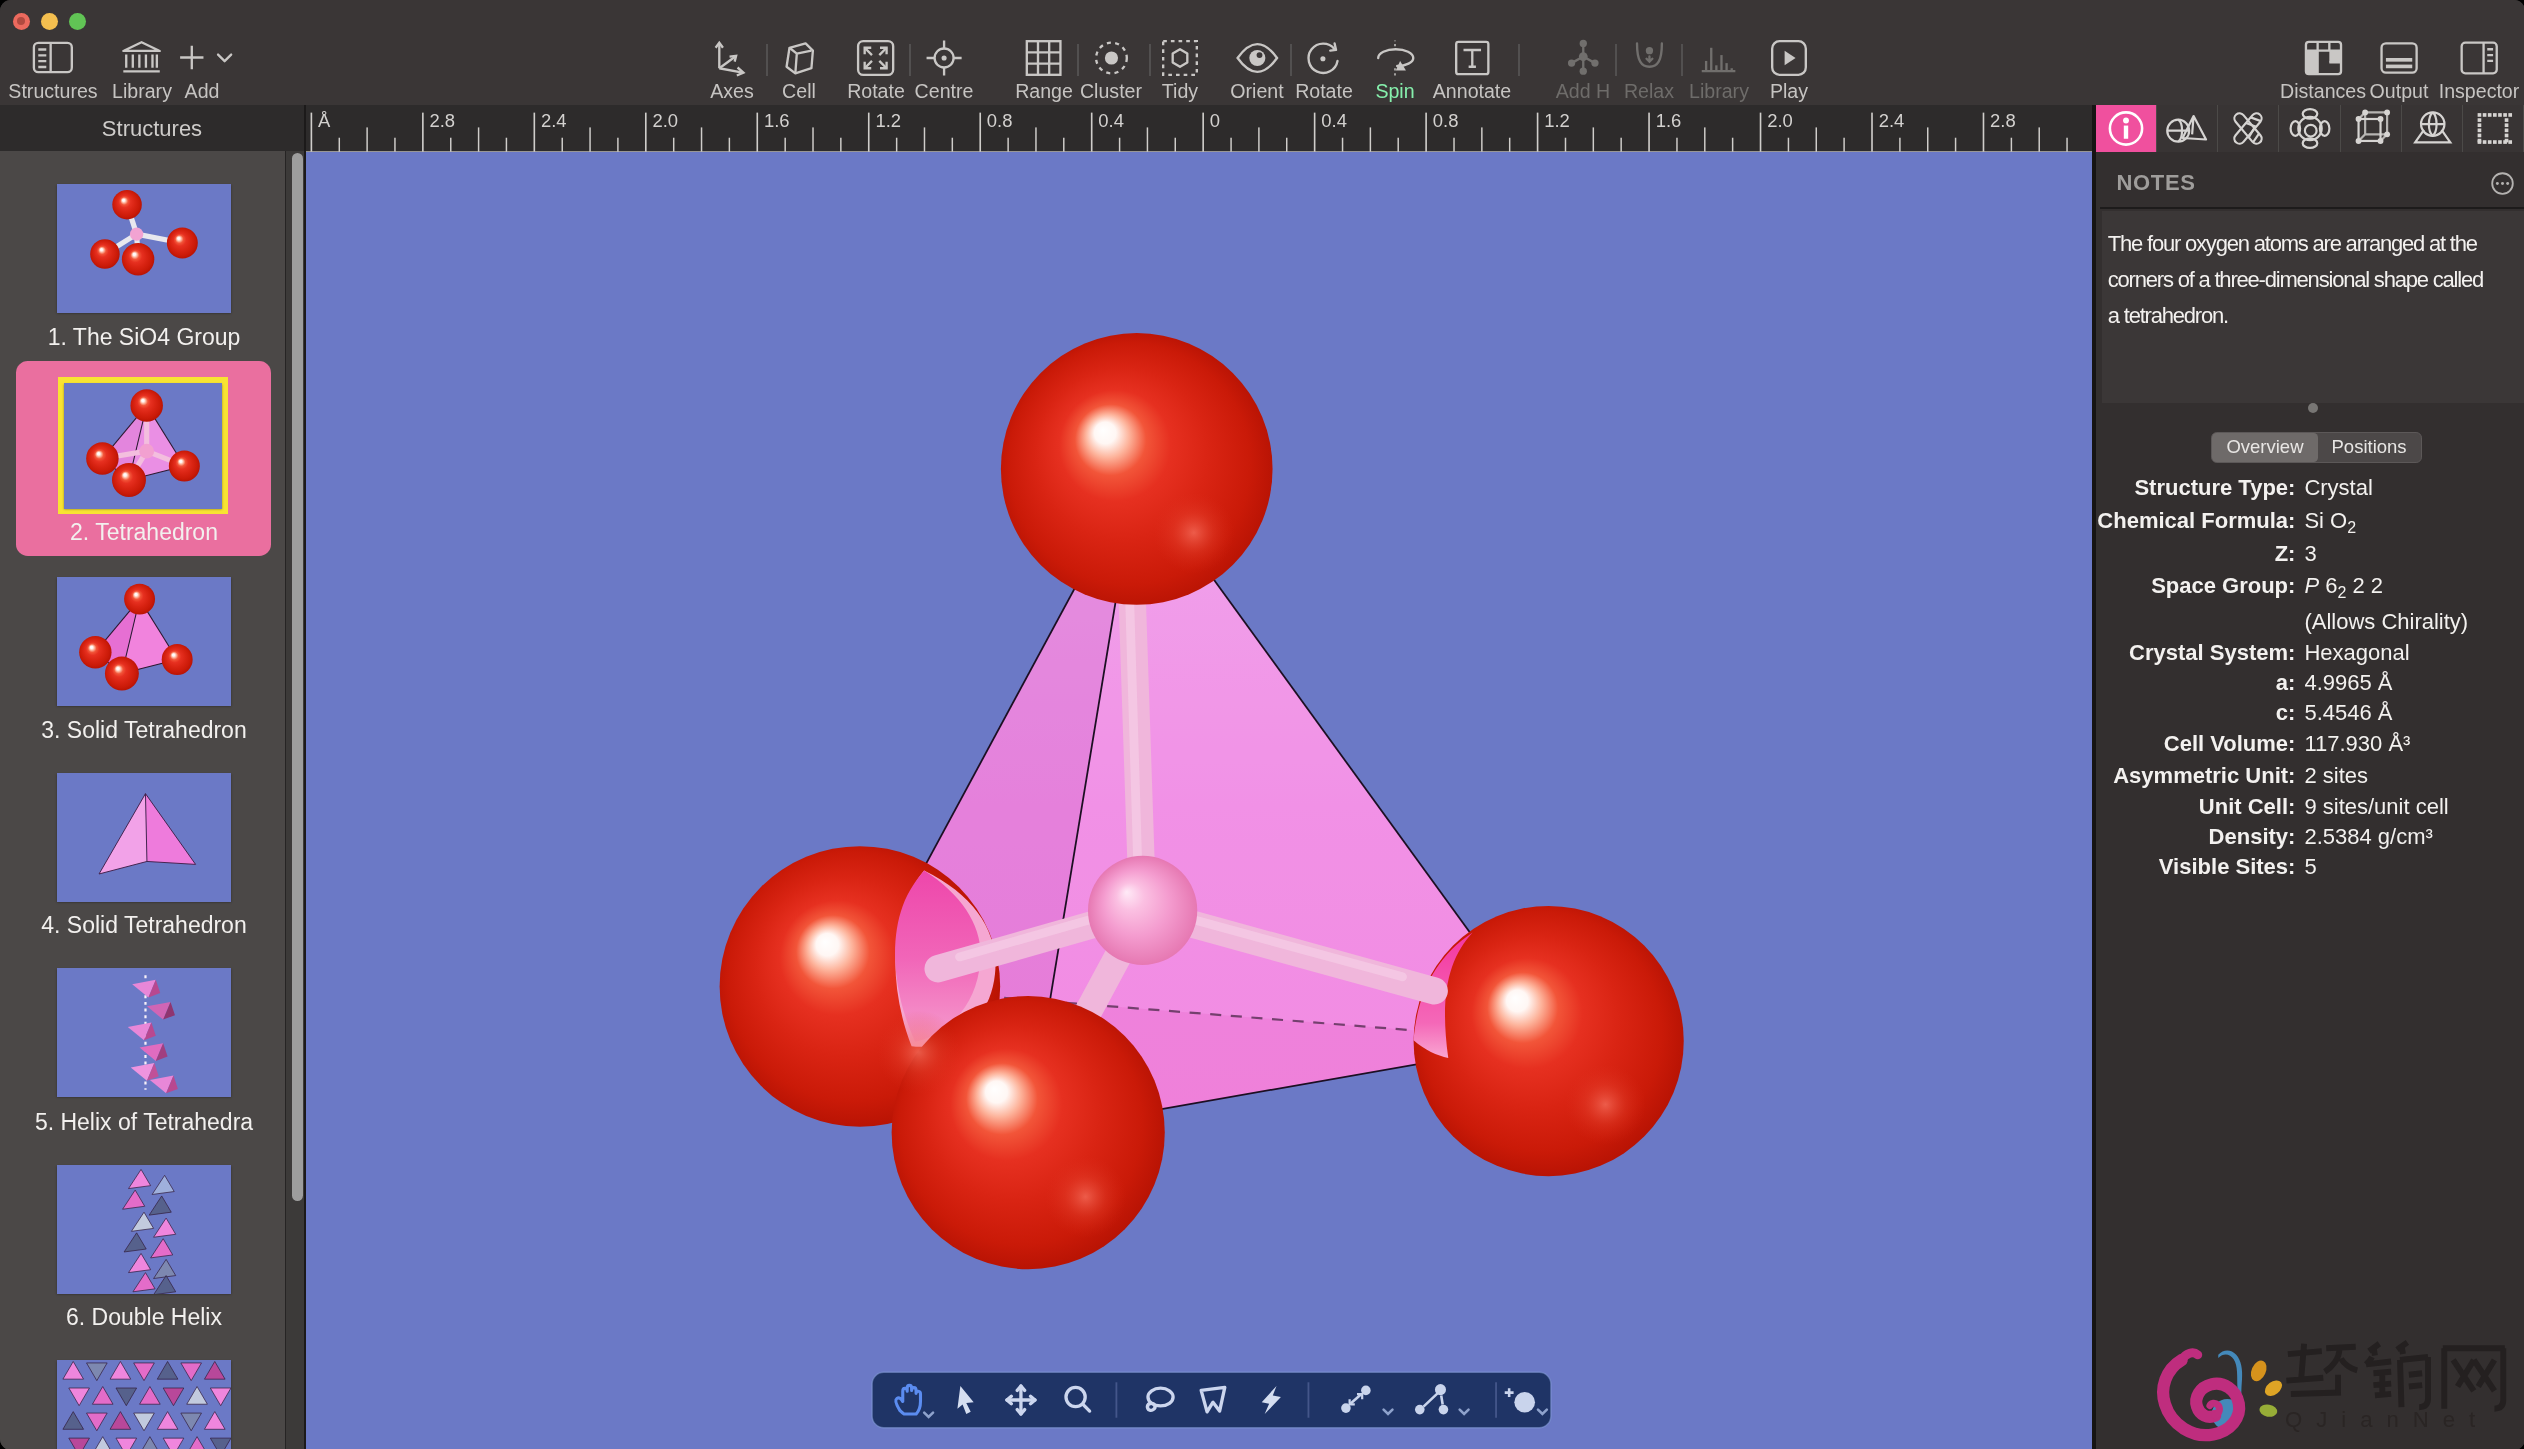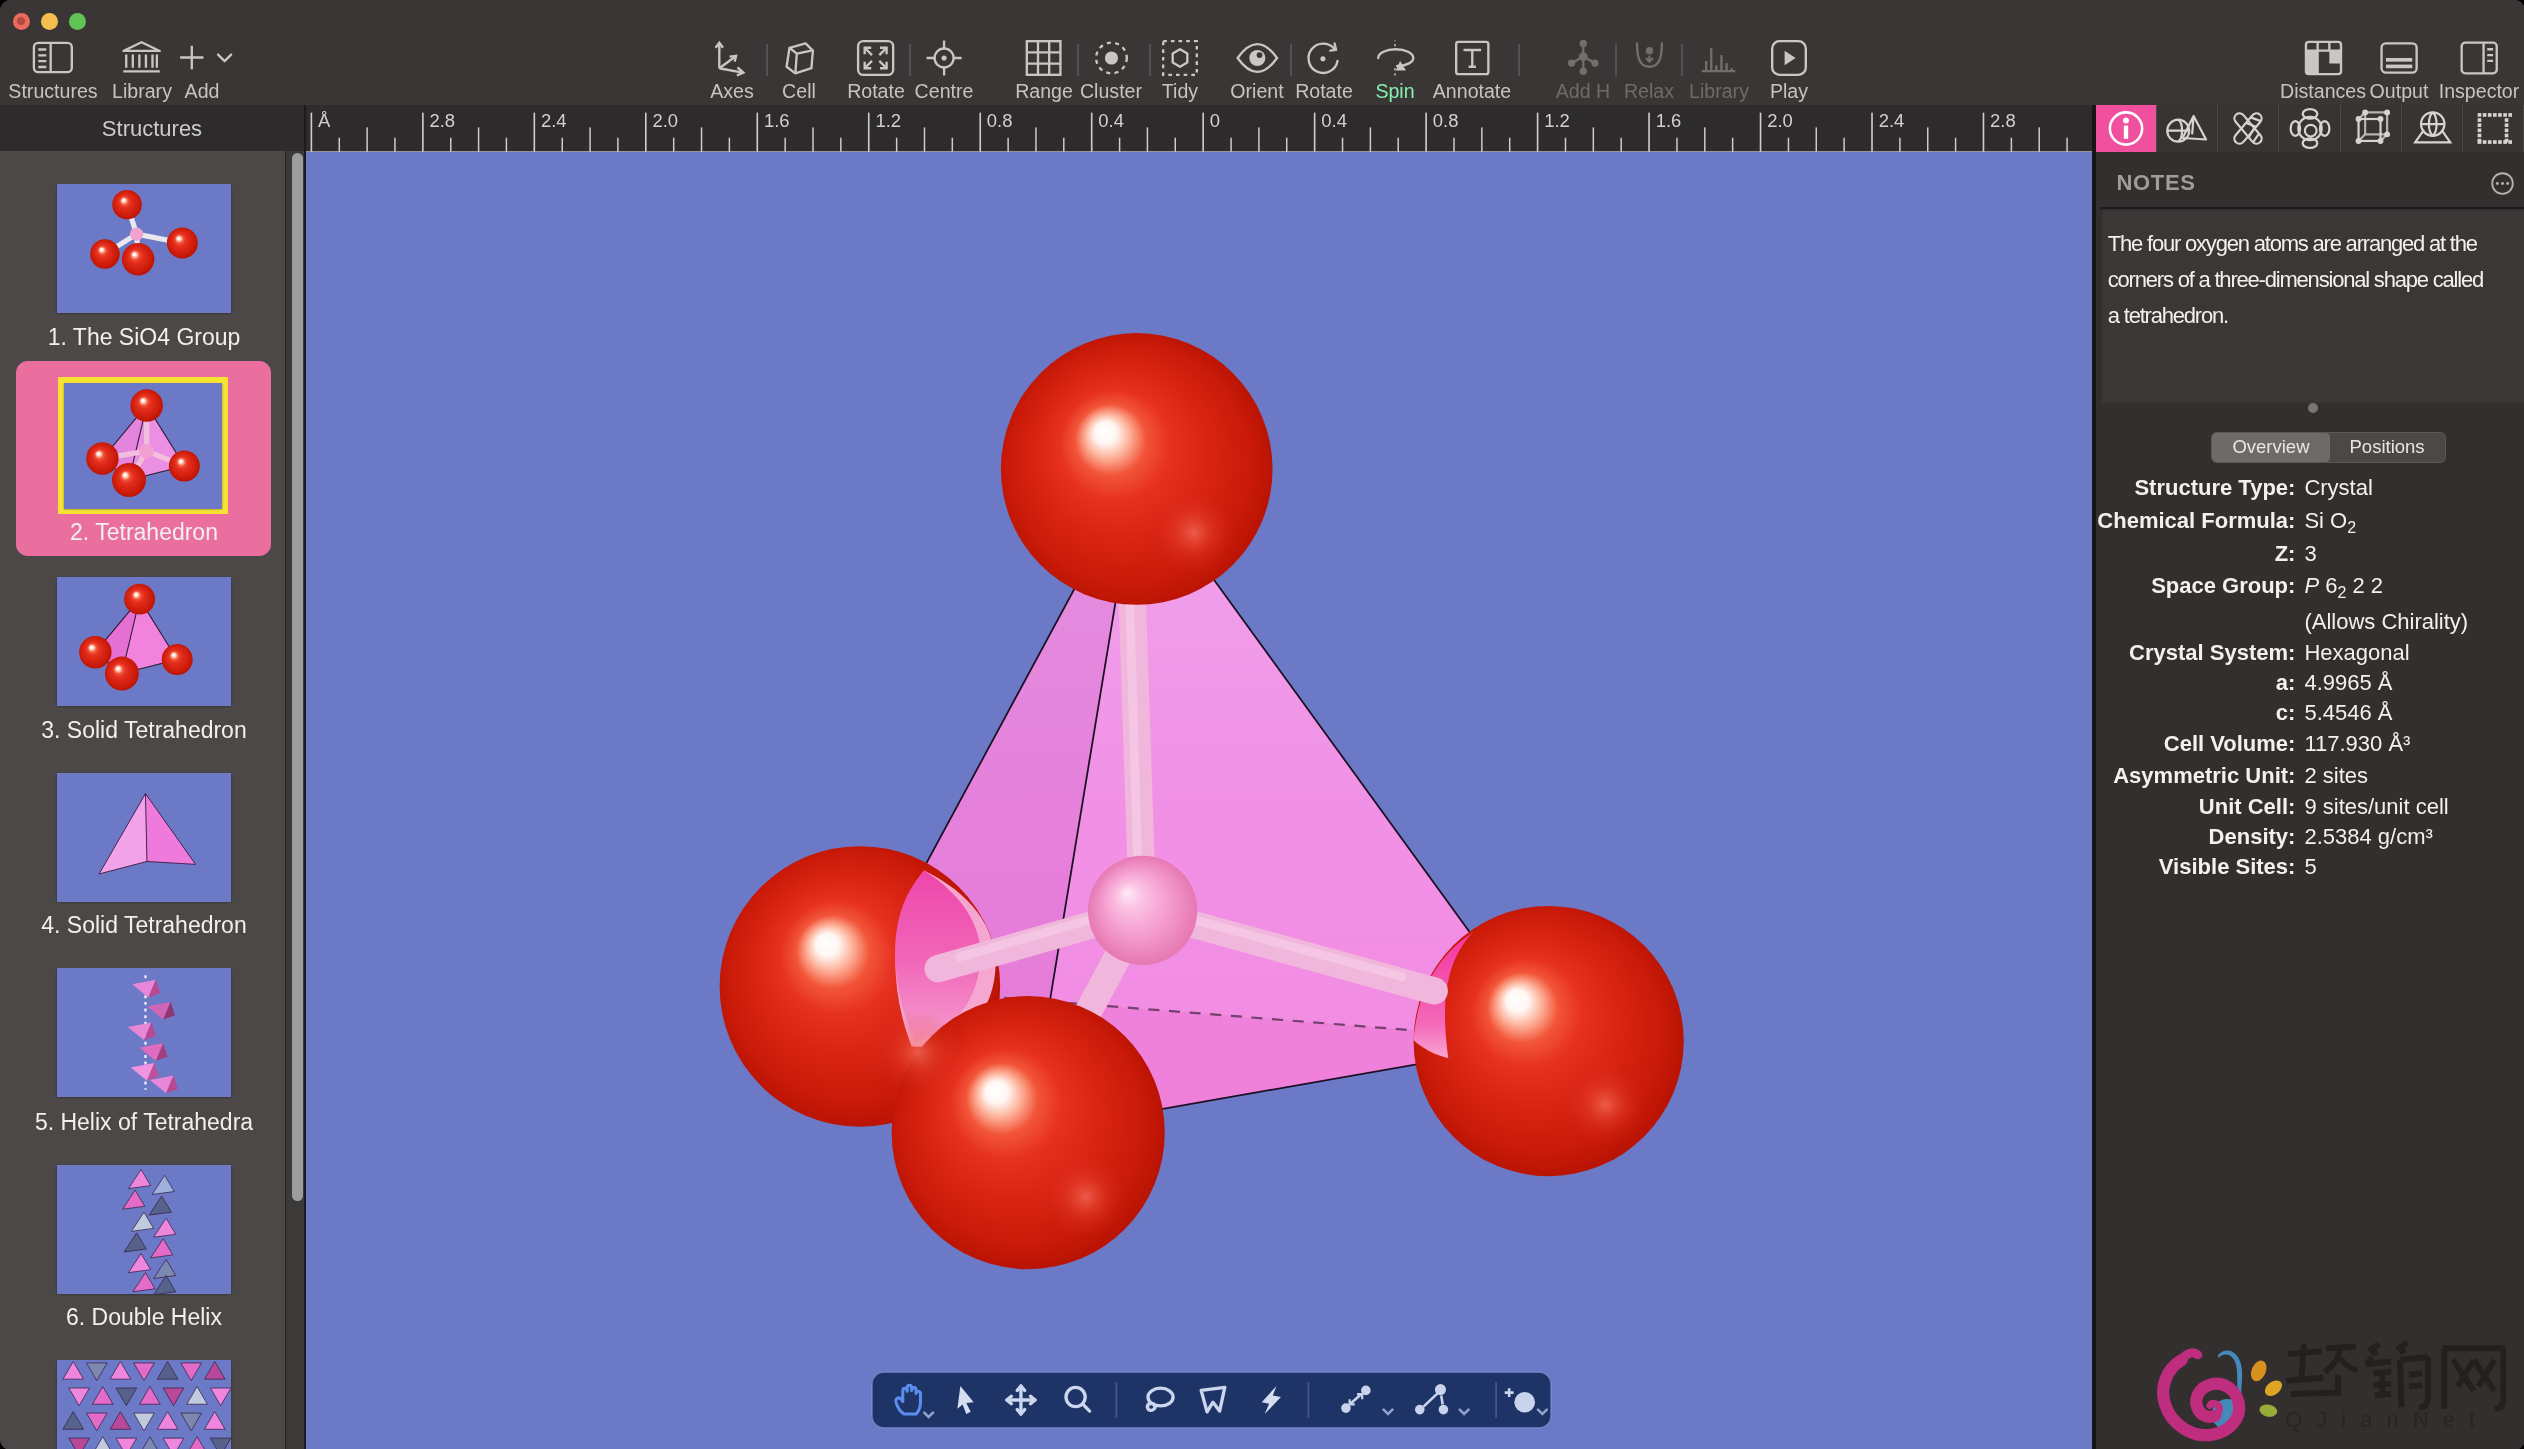--- a/index.html
+++ b/index.html
@@ -28,21 +28,21 @@
 .tabbar { position:absolute; left:0px; top:0; width:428px; height:47px; background:#383434; }
 .tab { position:absolute; top:0; height:47px; display:flex; align-items:center; justify-content:center; border-right:1.5px solid #4c4a48; }
 .tab.active { background:#f0509e; }
 .notesbar { position:absolute; left:4.4px; top:47px; width:428px; height:57px; background:#332f2f; border-bottom:2.2px solid #1d1b1b; }
 .notesbar .nt { position:absolute; left:16px; top:17.7px; font-size:22px; font-weight:bold; color:#9f9d9b; letter-spacing:0.7px; }
 .notesbox { position:absolute; left:5.9px; top:106px; width:425px; height:192px; background:#3b3737; }
 .notestext { position:absolute; left:5.9px; top:14.8px; width:422px; font-size:22px; letter-spacing:-1.2px; line-height:36px; color:#f3f1ef; }
 .splitdot { position:absolute; left:212px; top:298px; width:10.3px; height:10.3px; border-radius:50%; background:#787674; }
 .overviewsec { position:absolute; left:4.4px; top:309px; width:428px; }
 .seg { position:absolute; left:111px; top:17.7px; height:31px; border-radius:5.9px; background:#4c4848; border:1.5px solid #5c5858; display:flex; }
-.seg div { font-size:18.5px; line-height:28px; padding:0 20px; color:#e8e6e4; }
+.seg div { font-size:18.5px; line-height:28px; padding:0 14px; color:#e8e6e4; }
 .seg .on { background:#6e6a69; border-radius:4.4px; }
 .irow { position:absolute; left:0; width:428px; height:29.5px; }
 .ilbl { position:absolute; right:233px; font-size:22px; font-weight:bold; color:#f3f1ef; white-space:nowrap; }
 .ival { position:absolute; left:204px; font-size:22px; color:#f3f1ef; white-space:nowrap; }
 .ival sub { font-size:16px; }
 .wm { position:absolute; left:0px; top:1224px; }
 </style></head>
 <body>
 <div id="win">
   <div class="toolbar">

